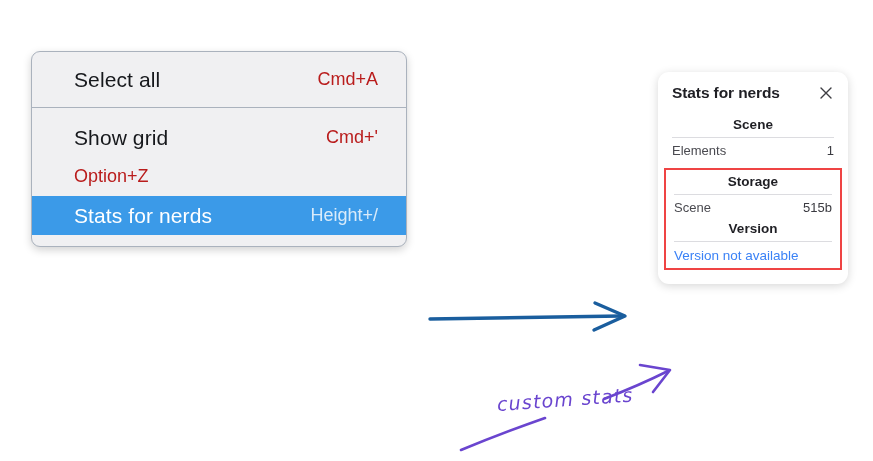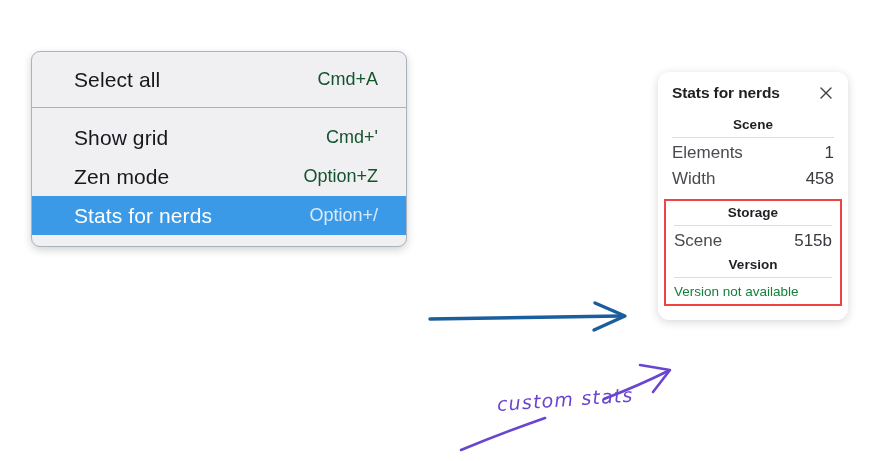--- a/index.html
+++ b/index.html
@@ -49,21 +49,21 @@
     text-align: right;
   }
   .menu-item .mi-label {
     font-size: 21px;
     color: #16181c;
     letter-spacing: 0.1px;
     white-space: nowrap;
   }
   .menu-item .mi-shortcut {
     font-size: 18px;
-    color: #14532d;
+    color: #b91c1c;
     white-space: nowrap;
   }
   .menu-item.selected {
     background: #3b9ae8;
   }
   .menu-item.selected .mi-label { color: #ffffff; }
   .menu-item.selected .mi-shortcut { color: #d9ebfa; }
 
   
   .stats-panel {
@@ -110,28 +110,28 @@
   }
   .sp-rule {
     height: 1px;
     background: #dcdce0;
     margin-bottom: 2px;
   }
   .sp-row {
     display: flex;
     align-items: flex-end;
     justify-content: space-between;
-    font-size: 17px;
+    font-size: 13px;
     color: #4a4a50;
     padding: 3px 0;
   }
   .sp-row .sp-val { color: #3a3a40; }
   .sp-note {
     font-size: 13.5px;
-    color: #15803d;
+    color: #3b82f6;
     padding: 4px 0 1px 0;
   }
 
   
   .sp-highlight {
     border: 2px solid #ef4444;
     margin: 7px -8px 0 -8px;
     padding: 1px 8px 4px 8px;
   }
 
@@ -169,26 +169,25 @@
   </div>
 
   <div class="menu-sep"></div>
 
   <div class="menu-group bottom">
     <div class="menu-item">
       <span class="mi-label">Show grid</span>
       <span class="mi-shortcut">Cmd+'</span>
     </div>
     <div class="menu-item">
-      <span class="mi-label">Zen mode</span>
       <span class="mi-shortcut">Option+Z</span>
     </div>
     <div class="menu-item selected">
       <span class="mi-label">Stats for nerds</span>
-      <span class="mi-shortcut">Option+/</span>
+      <span class="mi-shortcut">Height+/</span>
     </div>
   </div>
 
 </div>
 
 <div class="stats-panel">
 
   <div class="sp-header">
     <span class="sp-title">Stats for nerds</span>
     <span class="sp-close">
@@ -197,24 +196,20 @@
       </svg>
     </span>
   </div>
 
   <div class="sp-section-title">Scene</div>
   <div class="sp-rule"></div>
   <div class="sp-row">
     <span>Elements</span>
     <span class="sp-val">1</span>
   </div>
-  <div class="sp-row">
-    <span>Width</span>
-    <span class="sp-val">458</span>
-  </div>
 
   <div class="sp-highlight">
 
     <div class="sp-section-title">Storage</div>
     <div class="sp-rule"></div>
     <div class="sp-row">
       <span>Scene</span>
       <span class="sp-val">515b</span>
     </div>
 

